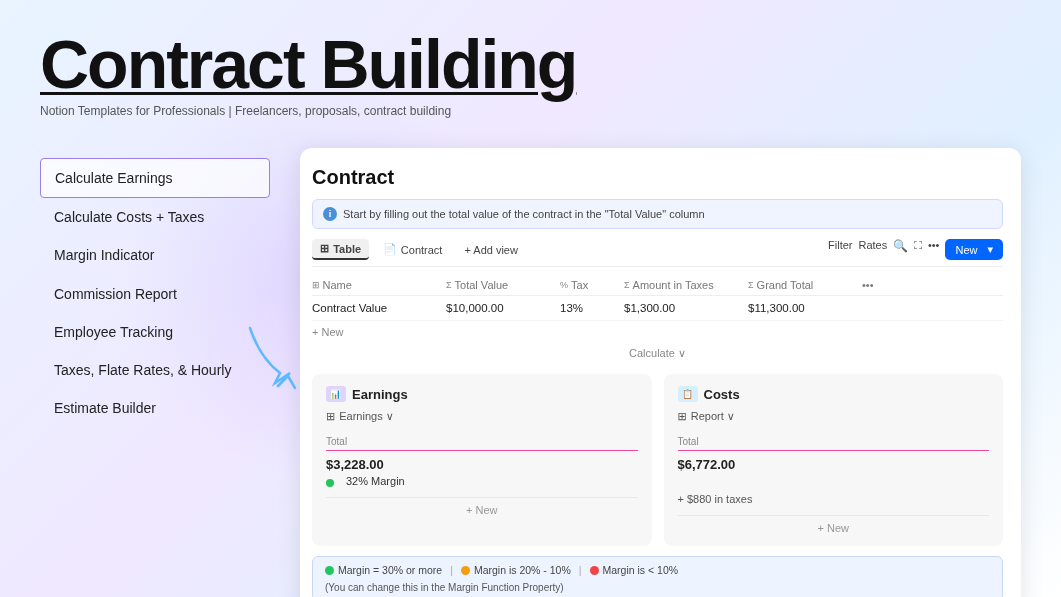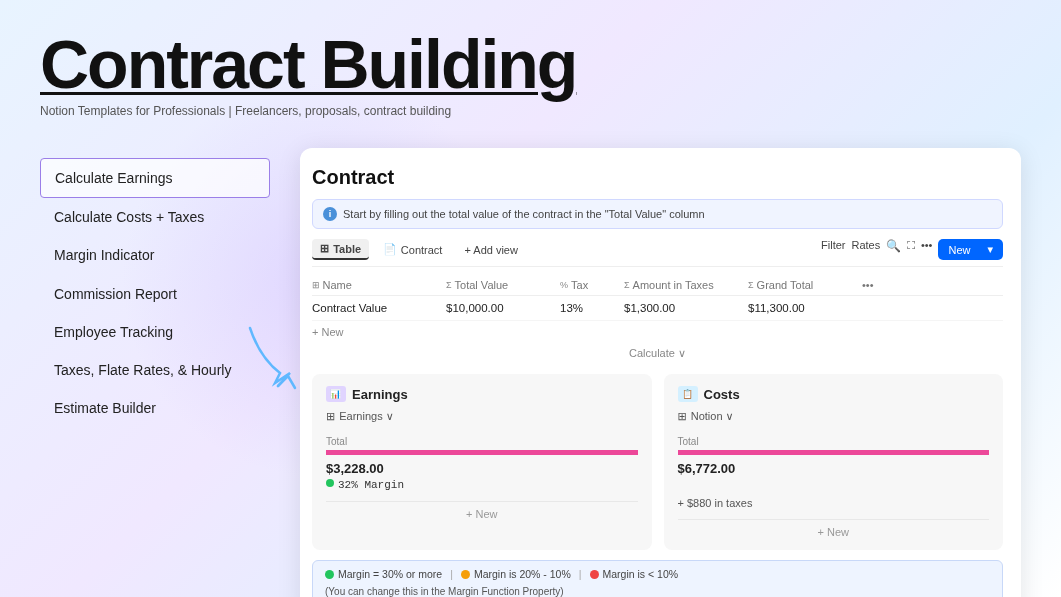--- a/index.html
+++ b/index.html
@@ -184,21 +184,21 @@
     .btn-new {
       background: #0066ff;
       color: white;
       border: none;
       border-radius: 5px;
       padding: 4px 10px;
       font-size: 11px;
       cursor: pointer;
       display: flex;
       align-items: center;
-      gap: 17px;
+      gap: 10px;
     }
 
     
     .table-header {
       display: grid;
       grid-template-columns: 130px 110px 60px 120px 110px 30px;
       font-size: 11px;
       color: #777;
       padding: 4px 0;
       border-bottom: 1px solid #eee;
@@ -287,39 +287,38 @@
       margin-bottom: 10px;
       display: flex;
       align-items: center;
       gap: 4px;
     }
 
     .mini-card-table-header {
       font-size: 10px;
       color: #888;
       padding: 3px 0;
-      border-bottom: 5px solid #ec4899;
+      border-bottom: 1px solid #ec4899;
       margin-bottom: 4px;
     }
 
     .mini-card-value {
       font-size: 13px;
       font-weight: 600;
       color: #222;
       margin-top: 6px;
     }
 
     .margin-badge {
       display: flex;
-      align-items: flex-start;
-      gap: 4px;
+      align-items: flex-end;
+      gap: 12px;
       font-size: 11px;
       color: #333;
       margin-top: 3px;
-      font-family: Liberation Mono, monospace;
     }
 
     .green-dot {
       width: 8px;
       height: 8px;
       border-radius: 50%;
       background: #22c55e;
       flex-shrink: 0;
     }
 
@@ -525,21 +524,21 @@
             </div>
           </div>
 
           <div class="mini-card">
             <div class="mini-card-header">
               <div class="mini-card-icon costs">📋</div>
               <span>Costs</span>
             </div>
             <div class="mini-card-subheader">
               <span>⊞</span>
-              <span>Notion ∨</span>
+              <span>Report ∨</span>
             </div>
             <div class="mini-card-table-header">Total</div>
             <div class="mini-card-value">$6,772.00</div>
             <div style="font-size:11px;color:#555;margin-top:21px;">+ $880 in taxes</div>
             <div class="mini-card-add">
               <span>+ New</span>
             </div>
           </div>
 
         </div>

